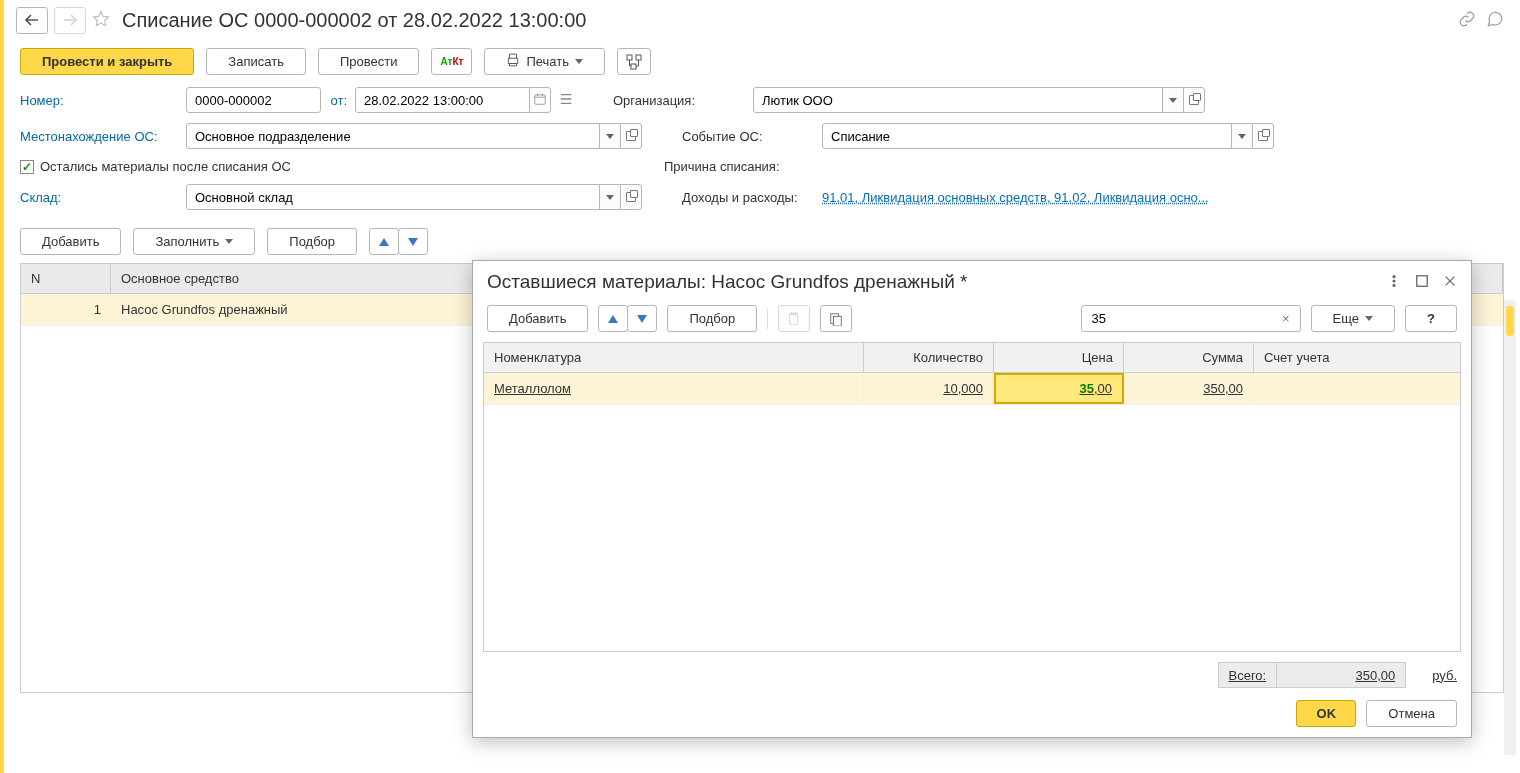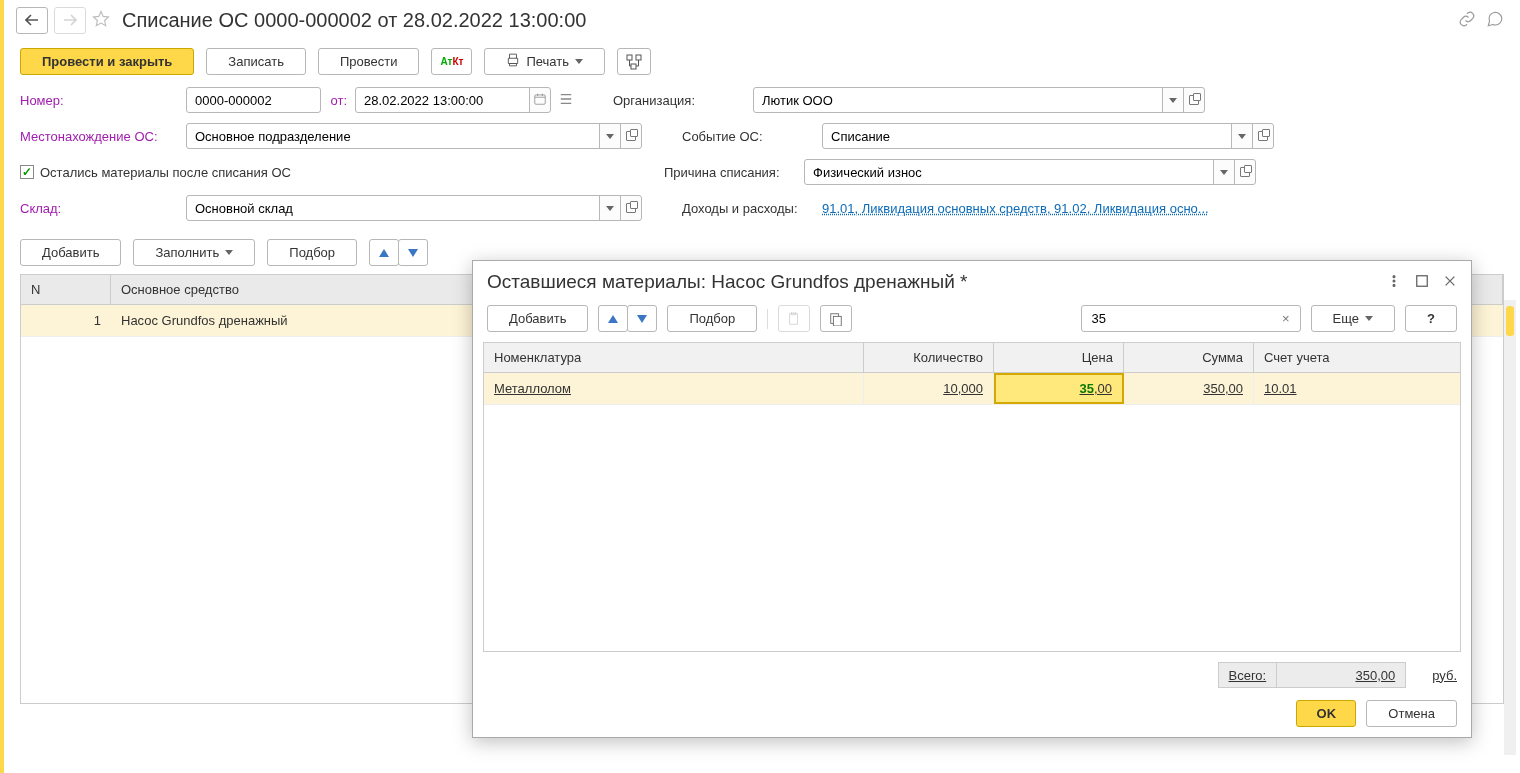--- a/index.html
+++ b/index.html
@@ -12,21 +12,21 @@
   .btn.disabled { opacity:0.5; }
   .page-title { font-size:20px; color:#333; margin-left:6px;}
   .star-icon svg { width:18px; height:18px; fill:none; stroke:#bbb; stroke-width:1.5;}
   .top-right { margin-left:auto; display:flex; gap:10px; padding-right:8px;}
   .top-right svg { width:18px; height:18px; stroke:#999; fill:none; stroke-width:1.5;}
   .toolbar { display:flex; align-items:center; gap:12px; padding:8px 16px 12px 16px;}
   .drop-arrow::after { content:""; display:inline-block; margin-left:6px; width:0;height:0;border-left:4px solid transparent;border-right:4px solid transparent;border-top:5px solid #666; vertical-align:middle;}
   .print-icon { margin-right:6px;}
   .form-area { padding:0 16px;}
   .form-row { display:flex; align-items:center; margin-bottom:10px; }
-  .lbl { width:166px; color:#a21caf; font-size:13px;}
+  .lbl { width:166px; color:#0369a1; font-size:13px;}
   .input-box { display:inline-flex; align-items:center; background:#fff; border:1px solid #b7b7b7; border-radius:3px; height:26px; padding:0 6px;}
   .input-box input { border:none; outline:none; font-size:13px; width:100%; background:transparent;}
   .combo { display:inline-flex; }
   .combo .input-box { border-top-right-radius:0;border-bottom-right-radius:0;}
   .combo-btn { width:22px; height:26px; border:1px solid #b7b7b7; background:#fcfcfc; display:inline-flex; align-items:center; justify-content:center; margin-left:-1px; cursor:pointer;}
   .combo-btn:last-child { border-top-right-radius:3px; border-bottom-right-radius:3px;}
   .caret-down { width:0;height:0;border-left:4px solid transparent;border-right:4px solid transparent;border-top:5px solid #666;}
   .open-icon { width:10px;height:10px;border:1px solid #777;border-radius:1px;position:relative;}
   .open-icon::after{content:"";position:absolute;width:6px;height:6px;border:1px solid #777;border-radius:1px;top:-3px;right:-3px;background:#fff;}
   .cal-icon svg { width:14px;height:14px;stroke:#666;fill:none;}
@@ -199,31 +199,20 @@
 
   <div style="display:flex;">
     <div class="checkbox-row" style="width:660px;">
       <span class="chk">
           <span class="mark">✓</span>
         </span>
       <span>Остались материалы после списания ОС</span>
     </div>
     <div style="display:flex;align-items:center;margin-bottom:10px;">
       <span class="right-lbl">Причина списания:</span>
-      <span class="combo">
-        <span class="input-box" style="width:410px;">
-            <input value="Физический износ" style="">
-          </span>
-        <span class="combo-btn">
-            <span class="caret-down"></span>
-          </span>
-        <span class="combo-btn">
-            <span class="open-icon"></span>
-          </span>
-      </span>
     </div>
   </div>
 
   <div class="form-area">
     <div class="form-row">
       <span class="lbl">Склад:</span>
       <span class="combo">
         <span class="input-box" style="width:414px;">
             <input value="Основной склад" style="">
           </span>
@@ -326,21 +315,20 @@
         <div class="dcol" style="flex:1;border-right:none">Счет учета</div>
       </div>
       <div class="drow">
         <div class="dcell" style="width:380px">Металлолом</div>
         <div class="dcell num-right" style="width:130px">10,000</div>
         <div class="dcell price-cell" style="width:130px">
             <span>35</span>
             <span style="color:#333;font-weight:normal">,00</span>
           </div>
         <div class="dcell num-right" style="width:130px">350,00</div>
-        <div class="dcell" style="flex:1;border-right:none">10.01</div>
       </div>
     </div>
     <div class="dlg-footer">
       <div class="total-row">
         <span class="total-lbl">Всего:</span>
         <span class="total-val">350,00</span>
         <span class="total-cur">руб.</span>
       </div>
       <div class="footer-btns">
         <button class="btn primary" style="width:60px">OK</button>

